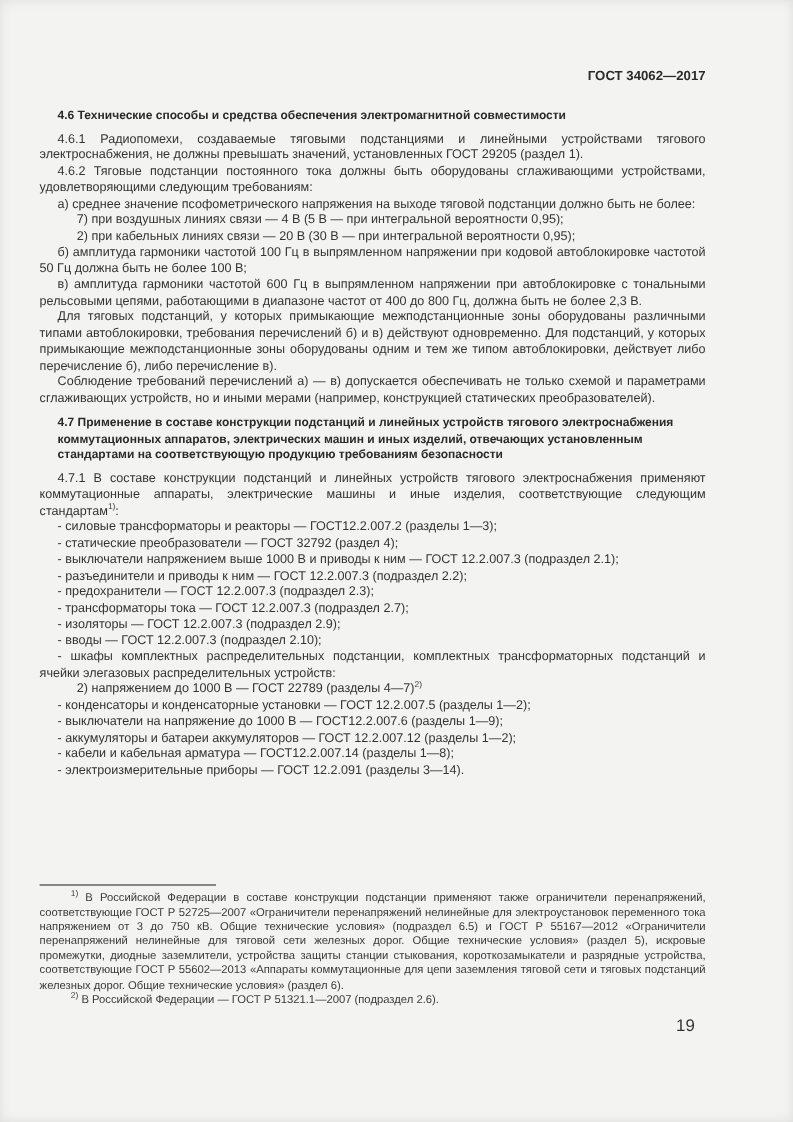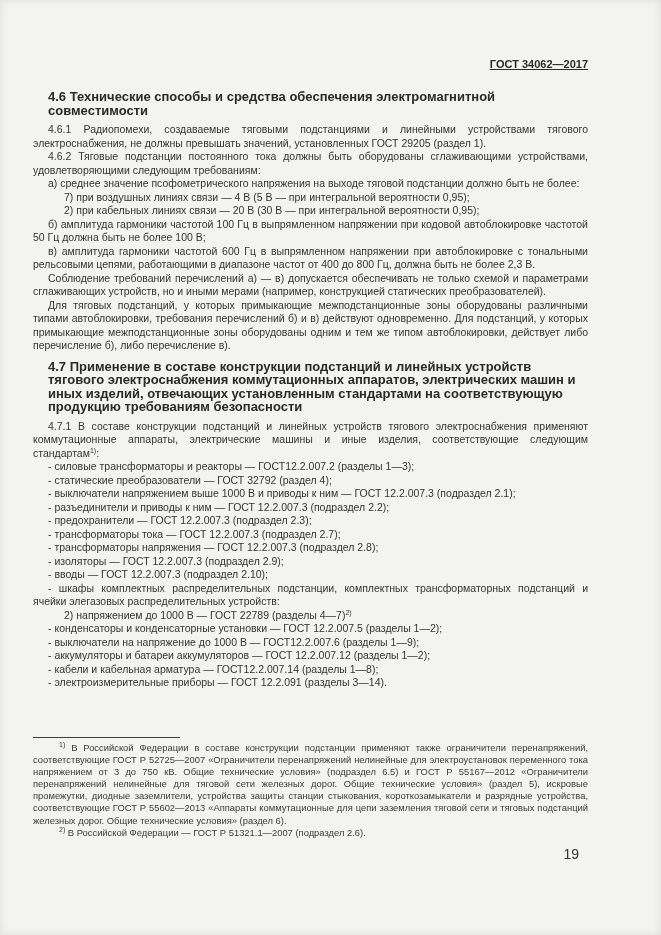--- a/index.html
+++ b/index.html
@@ -5,28 +5,28 @@
   html,body { margin:0; padding:0; background:#e8e8e6; }
   .page {
     position:relative; width:661px; height:935px;
     background:#f3f3f1; color:#343434;
     font-family:"Liberation Sans", sans-serif;
     overflow:hidden;
     box-shadow: inset 0 0 10px rgba(0,0,0,0.09);
   }
   .header {
     position:absolute; top:58px; left:33px; width:555px;
-    text-align:right; font-size:11px; font-weight:700; color:#2b2b2b;text-decoration:underline;
+    text-align:right; font-size:11px; font-weight:700; color:#2b2b2b;
   }
   .content {
     position:absolute; top:90px; left:33px; width:555px;
     font-size:10.5px; line-height:13.5px; text-align:justify;
   }
   .h {
-    font-size:13px; line-height:13.5px; font-weight:700; color:#2a2a2a;
+    font-size:10px; line-height:13.5px; font-weight:700; color:#2a2a2a;
     margin:0 0 6px 0; padding-left:15px; text-align:left;
   }
   .h47 { margin-top:7px; }
   .p { margin:0; text-indent:15px; }
   .sub { text-indent:31px; }
   sup { font-size:7px; line-height:0; }
   .footnotes {
     position:absolute; top:737px; left:33px; width:555px;
     font-size:9.4px; line-height:12.1px; text-align:justify; color:#3a3a3a;
   }
@@ -50,34 +50,33 @@
 
     <h2 class="h">4.6  Технические способы и средства обеспечения электромагнитной совместимости</h2>
 
     <p class="p">4.6.1  Радиопомехи, создаваемые тяговыми подстанциями и линейными устройствами тягового электроснабжения, не должны превышать значений, установленных ГОСТ 29205 (раздел 1).</p>
     <p class="p">4.6.2  Тяговые подстанции постоянного тока должны быть оборудованы сглаживающими устройствами, удовлетворяющими следующим требованиям:</p>
     <p class="p">а)  среднее значение псофометрического напряжения на выходе тяговой подстанции должно быть не более:</p>
     <p class="p sub">7)  при воздушных линиях связи — 4 В (5 В — при интегральной вероятности 0,95);</p>
     <p class="p sub">2)  при кабельных линиях связи — 20 В (30 В — при интегральной вероятности 0,95);</p>
     <p class="p">б)  амплитуда гармоники частотой 100 Гц в выпрямленном напряжении при кодовой автоблокировке частотой 50 Гц должна быть не более 100 В;</p>
     <p class="p">в)  амплитуда гармоники частотой 600 Гц в выпрямленном напряжении при автоблокировке с тональными рельсовыми цепями, работающими в диапазоне частот от 400 до 800 Гц, должна быть не более 2,3 В.</p>
+    <p class="p">Для тяговых подстанций, у которых примыкающие межподстанционные зоны оборудованы различными типами автоблокировки, требования перечислений б) и в) действуют одновременно. Для подстанций, у которых примыкающие межподстанционные зоны оборудованы одним и тем же типом автоблокировки, действует либо перечисление б), либо перечисление в).</p>
     <p class="p">Соблюдение требований перечислений а) — в) допускается обеспечивать не только схемой и параметрами сглаживающих устройств, но и иными мерами (например, конструкцией статических преобразователей).</p>
-    <p class="p">Для тяговых подстанций, у которых примыкающие межподстанционные зоны оборудованы различными типами автоблокировки, требования перечислений б) и в) действуют одновременно. Для подстанций, у которых примыкающие межподстанционные зоны оборудованы одним и тем же типом автоблокировки, действует либо перечисление б), либо перечисление в).</p>
 
     <h2 class="h h47">4.7  Применение в составе конструкции подстанций и линейных устройств тягового электроснабжения коммутационных аппаратов, электрических машин и иных изделий, отвечающих установленным стандартами на соответствующую продукцию требованиям безопасности</h2>
 
     <p class="p"><span>4.7.1  В составе конструкции подстанций и линейных устройств тягового электроснабжения применяют коммутационные аппараты, электрические машины и иные изделия, соответствующие следующим стандартам</span><sup>1)</sup><span>:</span></p>
 
     <p class="p">- силовые трансформаторы и реакторы — ГОСТ12.2.007.2 (разделы 1—3);</p>
     <p class="p">- статические преобразователи — ГОСТ 32792 (раздел 4);</p>
     <p class="p">- выключатели напряжением выше 1000 В и приводы к ним — ГОСТ 12.2.007.3 (подраздел 2.1);</p>
     <p class="p">- разъединители и приводы к ним — ГОСТ 12.2.007.3 (подраздел 2.2);</p>
     <p class="p">- предохранители — ГОСТ 12.2.007.3 (подраздел 2.3);</p>
     <p class="p">- трансформаторы тока — ГОСТ 12.2.007.3 (подраздел 2.7);</p>
-    <p class="p">- трансформаторы напряжения — ГОСТ 12.2.007.3 (подраздел 2.8);</p>
     <p class="p">- изоляторы — ГОСТ 12.2.007.3 (подраздел 2.9);</p>
     <p class="p">- вводы — ГОСТ 12.2.007.3 (подраздел 2.10);</p>
     <p class="p">- шкафы комплектных распределительных подстанции, комплектных трансформаторных подстанций и ячейки элегазовых распределительных устройств:</p>
 
     <p class="p sub"><span>2)  напряжением до 1000 В — ГОСТ 22789 (разделы 4—7)</span><sup>2)</sup></p>
 
     <p class="p">- конденсаторы и конденсаторные установки — ГОСТ 12.2.007.5 (разделы 1—2);</p>
     <p class="p">- выключатели на напряжение до 1000 В — ГОСТ12.2.007.6 (разделы 1—9);</p>
     <p class="p">- аккумуляторы и батареи аккумуляторов — ГОСТ 12.2.007.12 (разделы 1—2);</p>
     <p class="p">- кабели и кабельная арматура — ГОСТ12.2.007.14 (разделы 1—8);</p>

